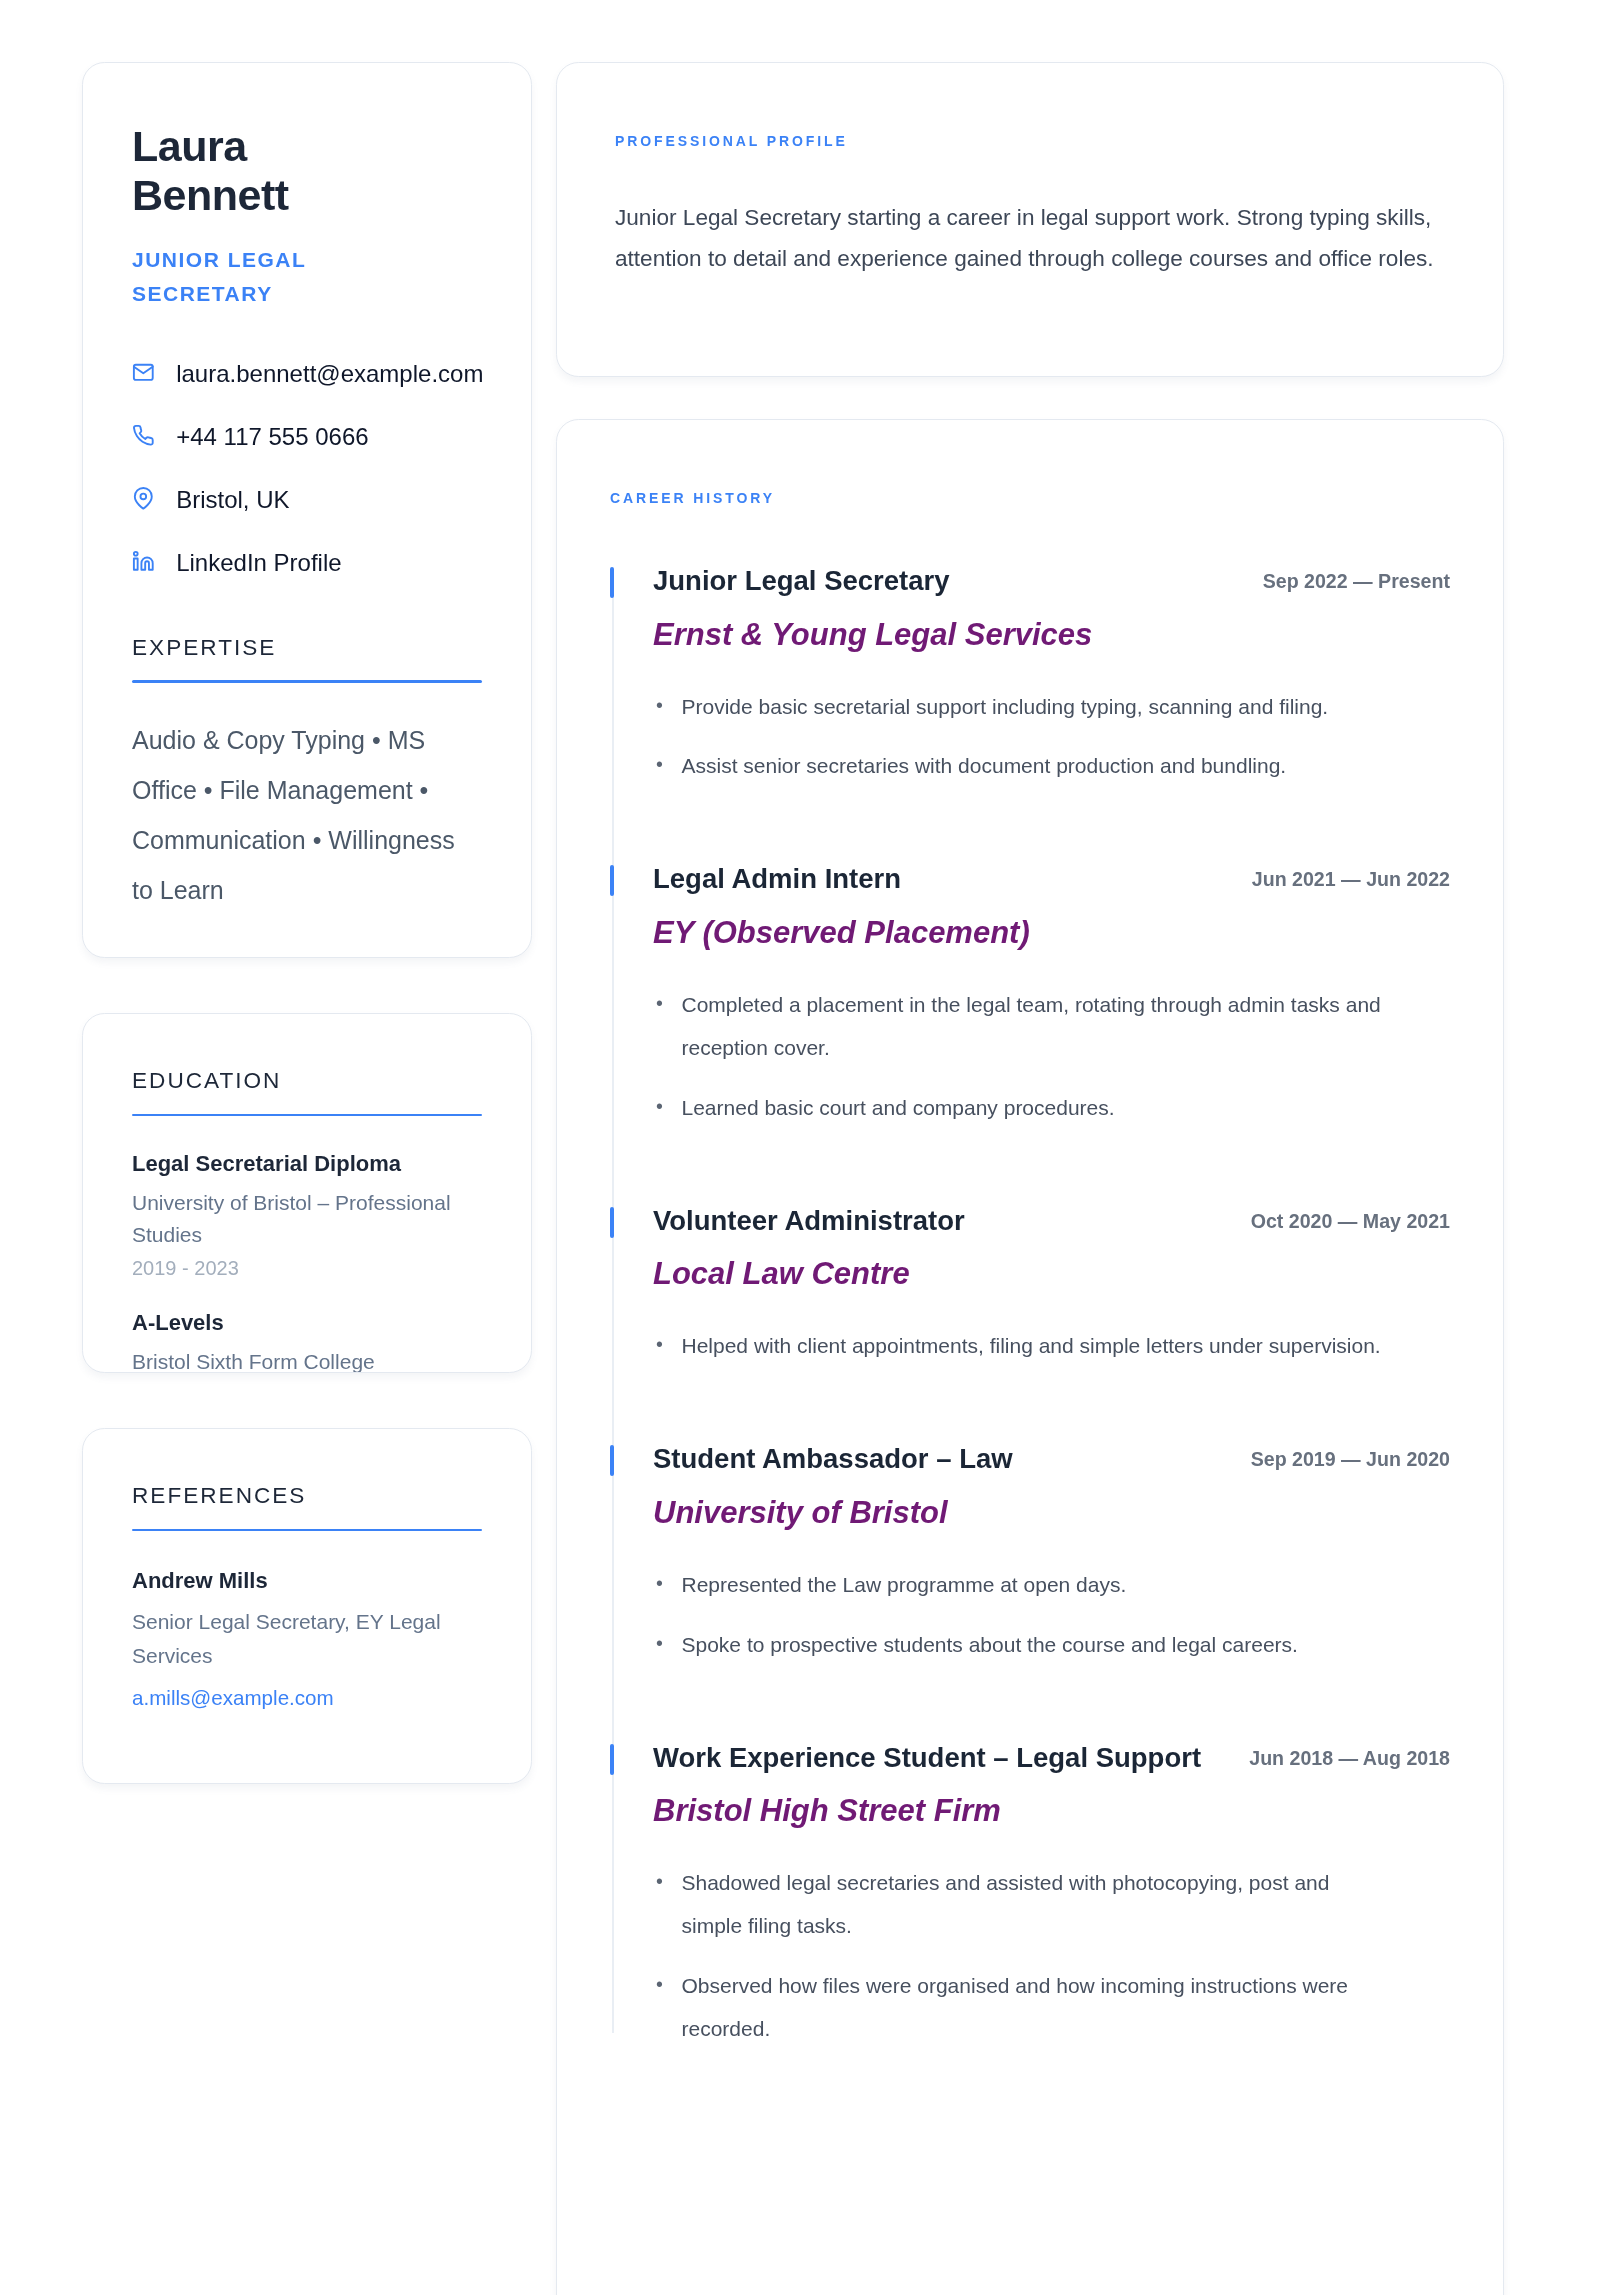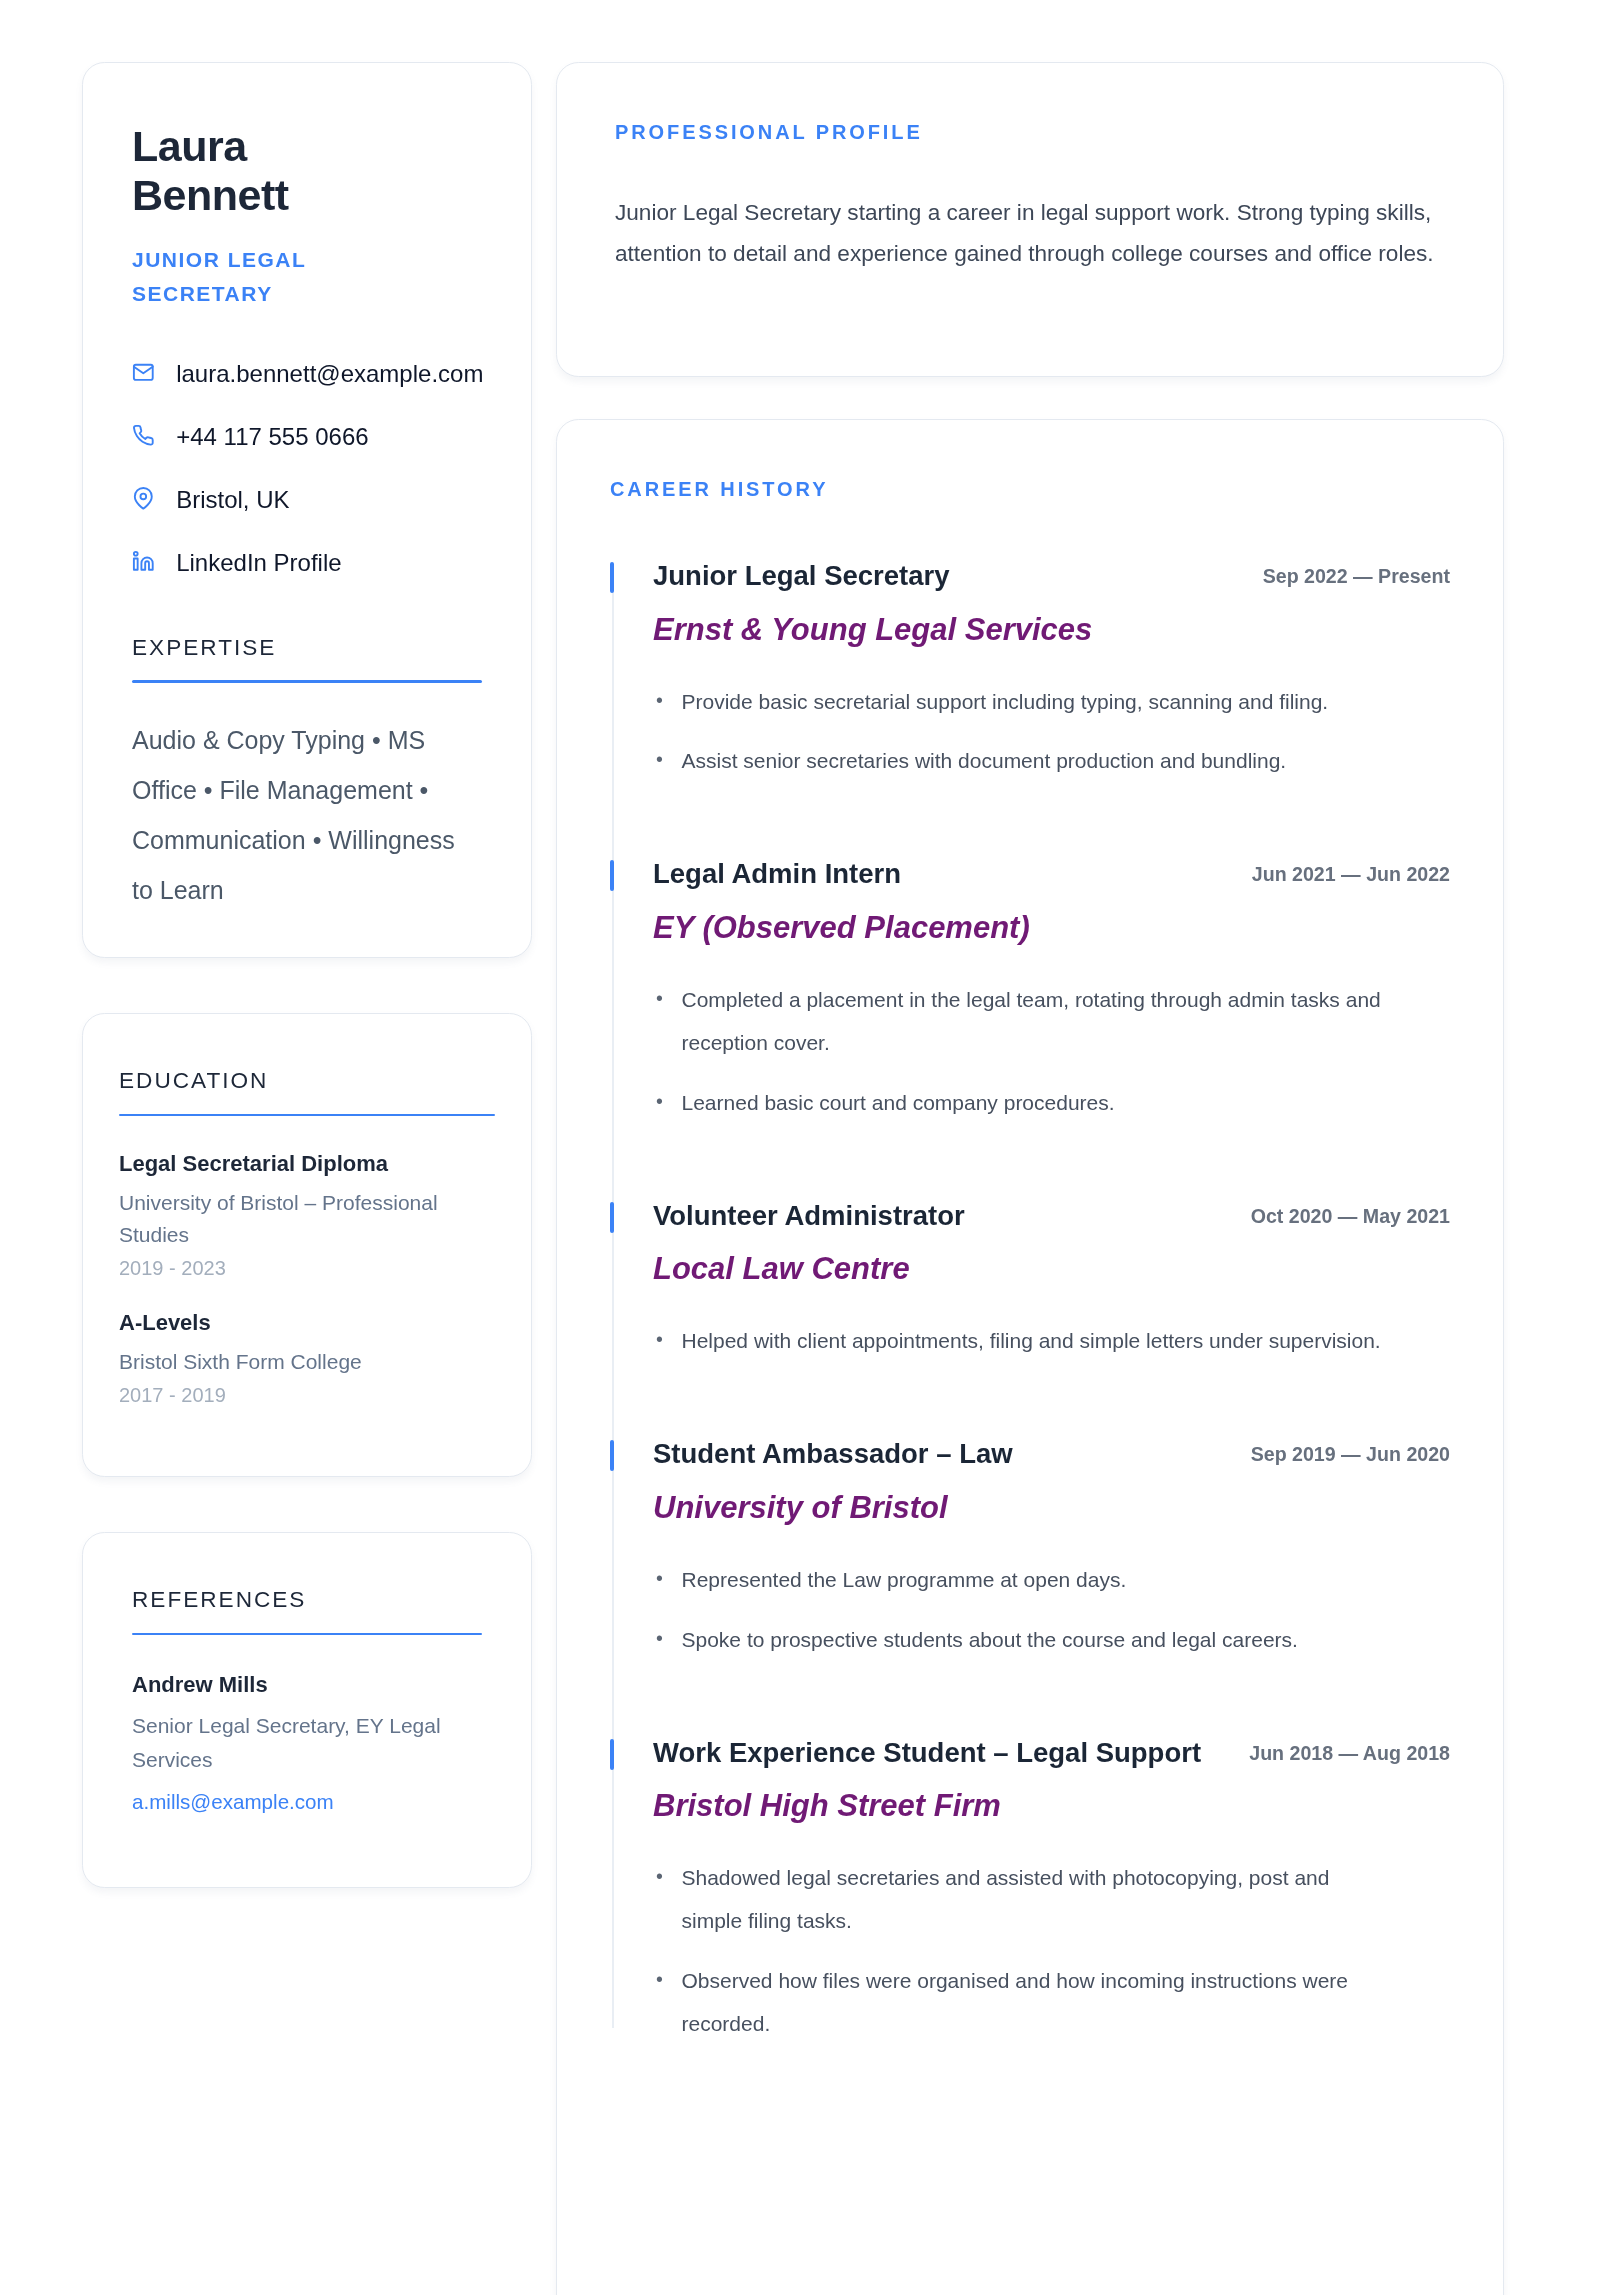--- a/index.html
+++ b/index.html
@@ -22,36 +22,36 @@
   .contact-row { display:flex; align-items:center; gap:21.6px; }
   .contact-row svg { width:22.6px; height:22.6px; flex:0 0 22.6px; stroke:#3b82f6;
                      fill:none; stroke-width:2; stroke-linecap:round; stroke-linejoin:round; }
   .contact-text { font-size:24px; color:#0f172a; }
   .expertise { margin-top:58px; }
   .side-heading { font-size:22.6px; font-weight:400; letter-spacing:2px; color:#1d2738; }
   .blue-rule { margin-top:19.6px; height:2.9px; width:100%; background:#3b82f6; border-radius:1.5px; }
   .expertise-text { margin-top:32px; font-size:25px; line-height:2.0; color:#4b5868; }
 
   
-  .card-education { height:464px; padding:54px 36px; margin-bottom:55px; }
+  .card-education { height:360px; padding:54px 49px; margin-bottom:55px; }
   .edu-item { margin-top:35px; }
   .edu-item + .edu-item { margin-top:30px; }
   .edu-degree { font-size:22px; font-weight:700; color:#1d2738; }
   .edu-school { margin-top:9.8px; font-size:21px; line-height:1.52; color:#64748b; }
   .edu-years  { margin-top:5.9px; font-size:20px; color:#a3aebc; }
 
   
   .card-references { height:356px; padding:54px 49px; }
   .ref-name  { margin-top:37px; font-size:22px; font-weight:700; color:#1d2738; }
   .ref-role  { margin-top:10.8px; font-size:21px; line-height:1.62; color:#64748b; max-width:344px; }
   .ref-email { margin-top:12.8px; font-size:20.6px; color:#3b82f6; }
 
   
   .card-profile { height:315px; padding:58px; margin-bottom:42px; }
-  .main-heading { font-size:20px; font-weight:700; color:#3b82f6; letter-spacing:2.9px; }
+  .main-heading { font-size:14px; font-weight:700; color:#3b82f6; letter-spacing:2.9px;margin-top:12px; }
   .profile-text { margin-top:48px; font-size:22.6px; line-height:1.82; color:#3d4757; max-width:834px; }
 
   
   .card-career { height:1937px; padding:58px 53px 74px 53px; }
   .entries { margin-top:58px; position:relative; }
   .entries::before { content:""; position:absolute; left:1.5px; top:6.9px; bottom:17.7px;
                      width:2px; background:#e9eef4; }
   .entry { position:relative; padding-left:43px; margin-bottom:75px; }
   .entry:last-child { margin-bottom:0; }
   .entry-bar { position:absolute; left:0; top:2.9px; width:4.4px; height:31px;

